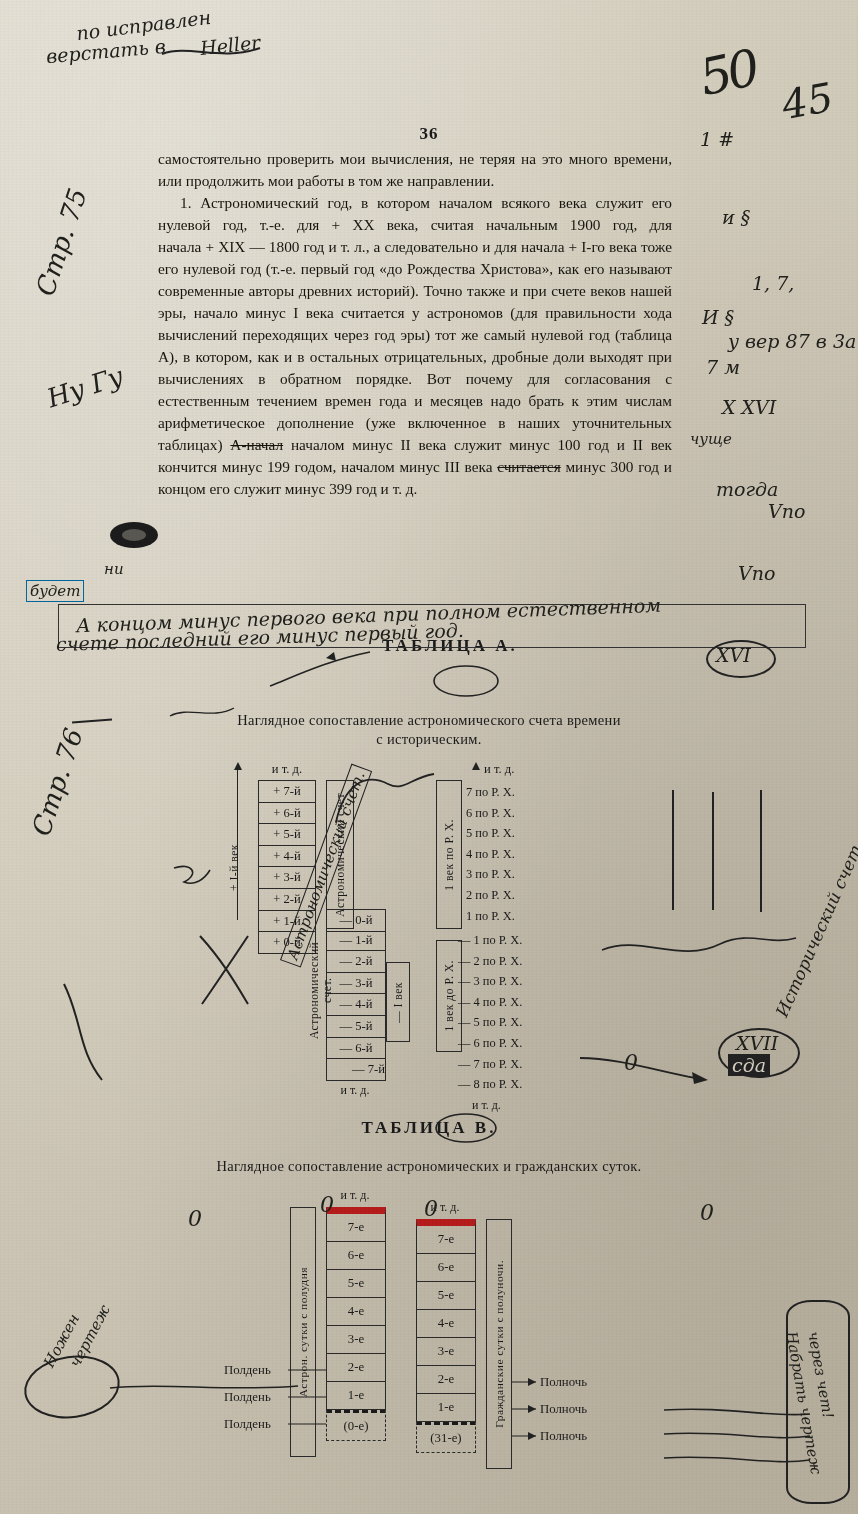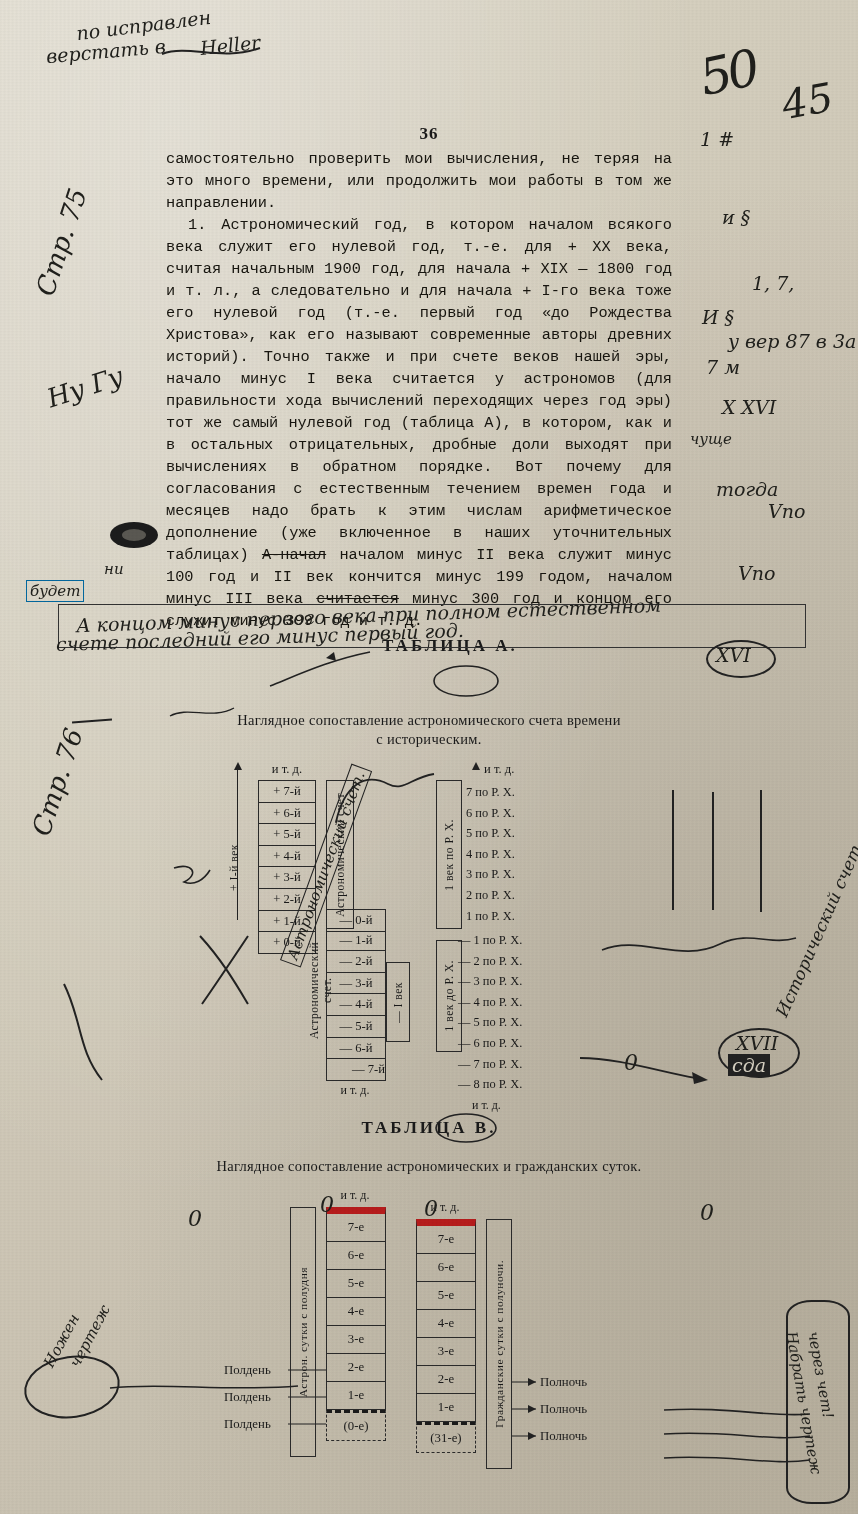--- a/index.html
+++ b/index.html
@@ -34,21 +34,21 @@
     position:absolute;left:0;right:0;top:124px;
     text-align:center;font-weight:bold;font-size:17px;letter-spacing:1px;
   }
   #body-col{
     position:absolute;left:150px;top:148px;width:522px;
     font-size:15.3px;line-height:1.44;
     text-align:justify;
     text-justify:inter-word;
     color:#17150f;
   }
-  #body-col p{margin:0 0 0 16px;font-family:Liberation Mono, monospace;}
+  #body-col p{margin:0 0 0 8px;}
   #body-col p.indent{text-indent:22px;}
   .strike{text-decoration:line-through;}
   
   .tbl-title{
     position:absolute;width:100%;text-align:center;
     font-weight:bold;letter-spacing:3px;font-size:17px;
   }
   .tbl-caption{
     position:absolute;width:100%;text-align:center;
     font-size:14.5px;line-height:1.4;letter-spacing:.3px;

